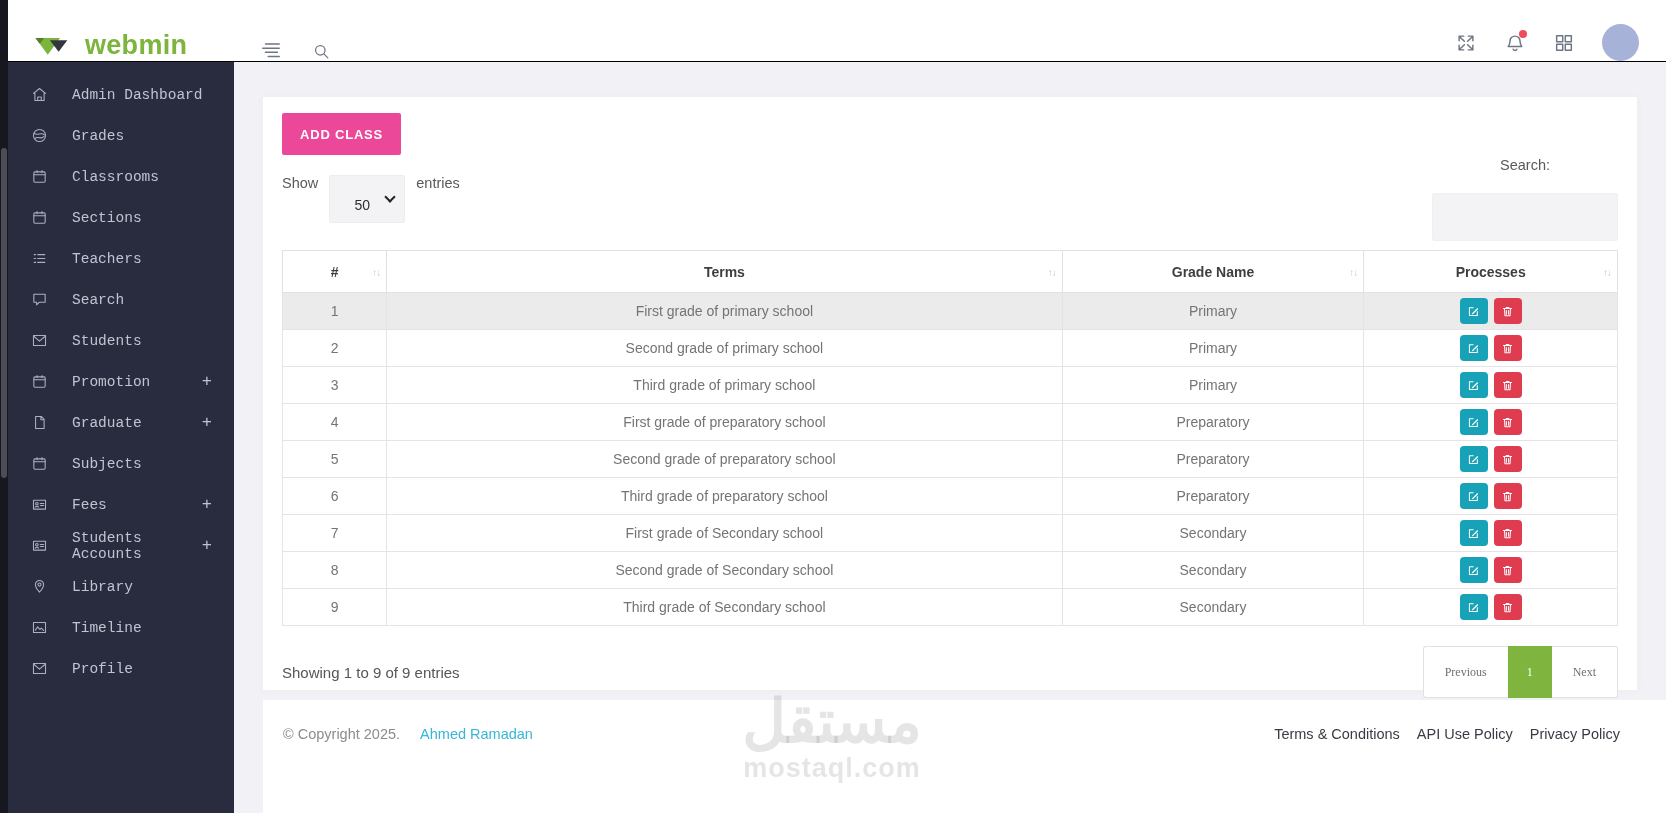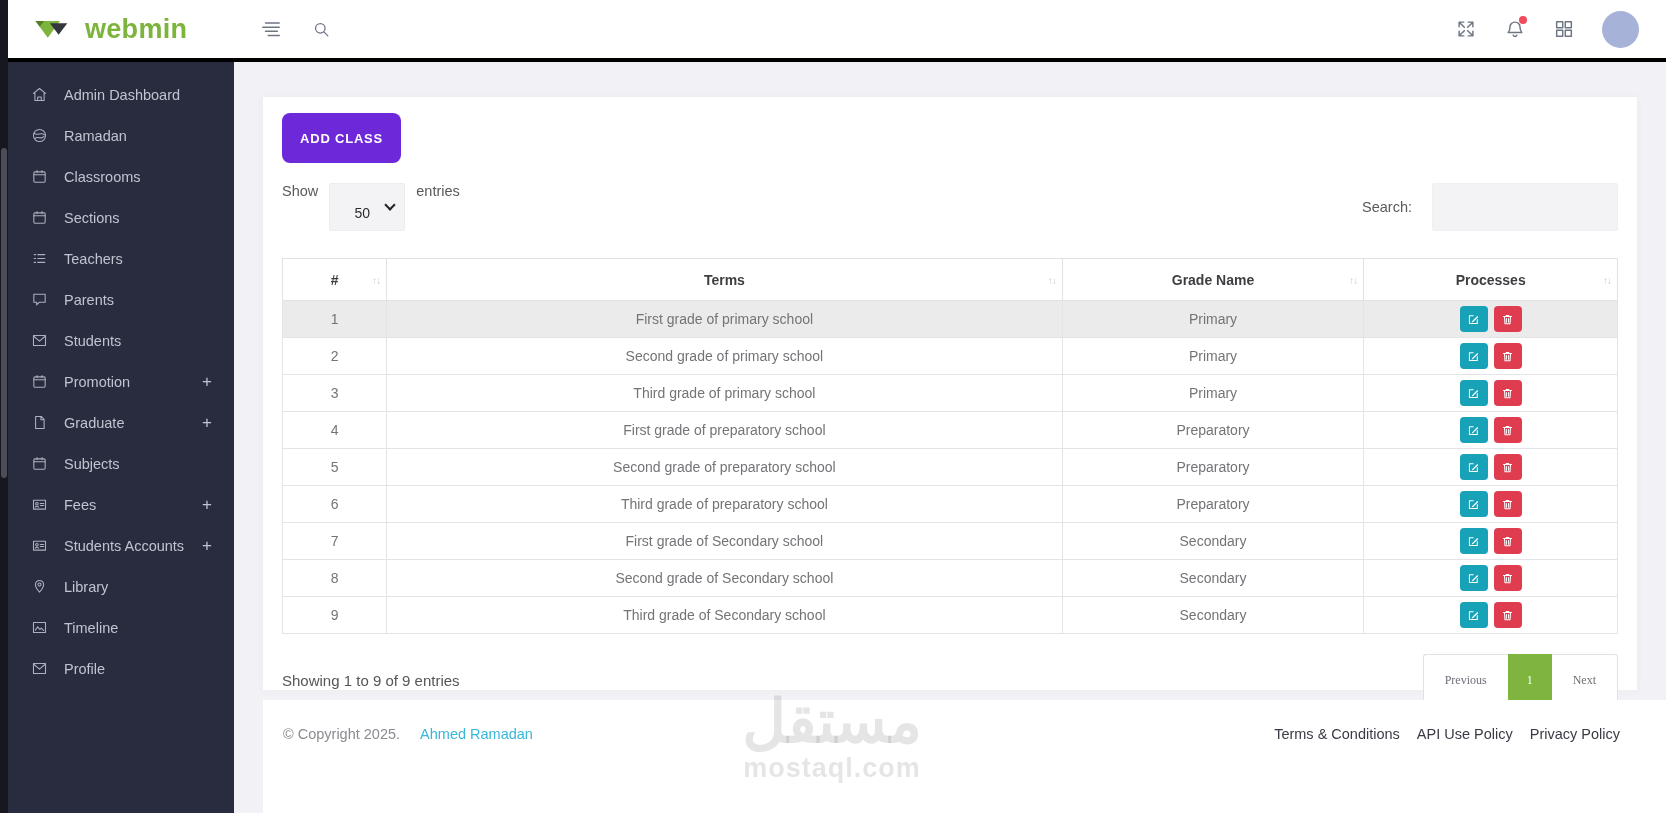--- a/index.html
+++ b/index.html
@@ -11,59 +11,59 @@
     overflow: hidden;
   }
   svg.ic { fill:none; stroke-linecap:round; stroke-linejoin:round; }
 
   
   .left-strip { position:absolute; left:0; top:0; width:8px; height:813px; background:#17171f; z-index:40; }
   .left-strip .thumb { position:absolute; left:1px; top:148px; width:6px; height:330px; background:#4d4d58; border-radius:3px; }
 
   
   .topbar { position:absolute; left:8px; top:0; right:0; height:62px; background:#ffffff;
-            border-bottom:4px solid #000000; display:flex; align-items:center; z-index:20; }
+            border-bottom:1px solid #000000; display:flex; align-items:flex-end; z-index:20; }
   .logo-area { width:226px; flex:none; display:flex; align-items:center; gap:9px; padding-left:26px; cursor:pointer; }
   .logo-text { color:#7cb43e; font-size:27px; font-weight:bold; letter-spacing:.3px; }
   .tb-icon { color:#6e7683; display:flex; align-items:center; cursor:pointer; }
   .tb-icon svg { stroke:#6e7683; stroke-width:1.6; width:22px; height:22px; }
   .menu-icon { margin-left:26px; }
   .search-top-icon { margin-left:30px; }
   .search-top-icon svg { width:19px; height:19px; }
   .topbar-right { margin-left:auto; display:flex; align-items:center; gap:27px; padding-right:27px; }
   .bell-wrap { position:relative; }
   .bell-dot { position:absolute; top:-2px; right:-1px; width:8px; height:8px; border-radius:50%; background:#ef4b5d; }
   .avatar { width:37px; height:37px; border-radius:50%; background:#a6b2d8; cursor:pointer; }
 
   
   .sidebar { position:absolute; left:8px; top:62px; width:226px; bottom:0; background:#282c3e; padding-top:12px; z-index:10; }
-  .side-item { height:41px; display:flex; align-items:center; gap:16px; padding:0 22px 0 23px;
-               color:#c0c4d1; font-size:14.5px; cursor:pointer; }
+  .side-item { height:41px; display:flex; align-items:center; gap:24px; padding:0 22px 0 23px;
+               color:#c0c4d1; font-size:14.5px; cursor:pointer;font-family:Liberation Mono, monospace; }
   .side-item svg { width:17px; height:17px; stroke:#aab0bf; stroke-width:1.5; flex:none; }
   .side-item .plus { margin-left:auto; font-size:17px; color:#c0c4d1; }
 
   
   .content { position:absolute; left:234px; top:62px; right:0; bottom:0; background:#f2f2f6; overflow:hidden; }
 
   .main-card { position:absolute; left:29px; top:35px; width:1374px; height:593px; background:#ffffff;
                padding:16px 19px 0 19px; box-shadow:0 0 8px rgba(60,60,80,.04); }
 
-  .add-btn { background:#6d28d9; color:#ffffff; border:none; border-radius:8px; height:50px; padding:0 18px;
+  .add-btn { background:#ec4899; color:#ffffff; border:none; border-radius:2px; height:42px; padding:0 18px;
              font-family:"Liberation Sans",sans-serif; font-size:13px; font-weight:bold; letter-spacing:.8px; cursor:pointer; }
 
   .controls { display:flex; align-items:center; margin-top:20px; height:48px; }
   .show-group { display:flex; gap:11px; font-size:14.5px; color:#5a5a5e; }
   .select-wrap { position:relative; }
   .page-size { appearance:none; -webkit-appearance:none; -moz-appearance:none;
                width:76px; height:48px; background:#f3f3f5; border:1px solid #ededf0; border-radius:2px;
                font-family:"Liberation Sans",sans-serif; font-size:14px; color:#2c2c2e; text-align:center;
                padding:12px 16px 0 6px; cursor:pointer; }
   .sel-chevron { position:absolute; right:11px; top:18px; width:8px; height:8px;
                  border-right:2px solid #222; border-bottom:2px solid #222; transform:rotate(45deg); pointer-events:none; }
-  .search-group { margin-left:auto; display:flex; align-items:center; gap:20px; font-size:14.5px; color:#5a5a5e; }
+  .search-group { margin-left:auto; display:flex; align-items:center; gap:20px; font-size:14.5px; color:#5a5a5e;flex-direction:column; }
   .search-input { width:186px; height:48px; background:#f3f3f5; border:1px solid #f0f0f2; border-radius:2px;
                   font-family:"Liberation Sans",sans-serif; font-size:14px; color:#333; padding:0 10px; }
 
   table.classes { width:100%; border-collapse:collapse; table-layout:fixed; margin-top:27px; }
   .classes th { border:1px solid #e1e1e6; height:42px; font-size:14px; font-weight:bold; color:#3e3e42;
                 text-align:center; position:relative; cursor:pointer; background:#ffffff; }
   .classes td { border:1px solid #e3e3e8; height:37px; font-size:14px; color:#747478; text-align:center; background:#ffffff; }
   .classes tr.highlight td { background:#ebebeb; }
   .sort { position:absolute; right:6px; top:50%; transform:translateY(-50%); font-size:10px; color:#c9c9d1; letter-spacing:-1px; }
   .col-num { width:7.8%; } .col-name { width:50.6%; } .col-grade { width:22.6%; } .col-proc { width:19%; }
@@ -215,21 +215,21 @@
   <div class="side-item">
       <svg class="ic">
         <use href="#i-home"></use>
       </svg>
       <span>Admin Dashboard</span>
     </div>
   <div class="side-item">
       <svg class="ic">
         <use href="#i-globe"></use>
       </svg>
-      <span>Ramadan</span>
+      <span>Grades</span>
     </div>
   <div class="side-item">
       <svg class="ic">
         <use href="#i-cal"></use>
       </svg>
       <span>Classrooms</span>
     </div>
   <div class="side-item">
       <svg class="ic">
         <use href="#i-cal"></use>
@@ -239,21 +239,21 @@
   <div class="side-item">
       <svg class="ic">
         <use href="#i-list"></use>
       </svg>
       <span>Teachers</span>
     </div>
   <div class="side-item">
       <svg class="ic">
         <use href="#i-chat"></use>
       </svg>
-      <span>Parents</span>
+      <span>Search</span>
     </div>
   <div class="side-item">
       <svg class="ic">
         <use href="#i-mail"></use>
       </svg>
       <span>Students</span>
     </div>
   <div class="side-item">
       <svg class="ic">
         <use href="#i-cal"></use>

